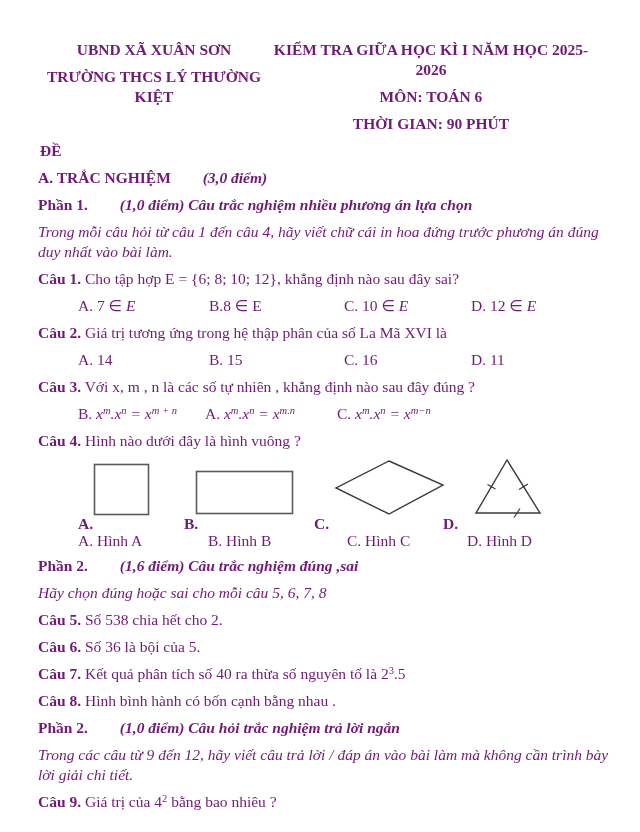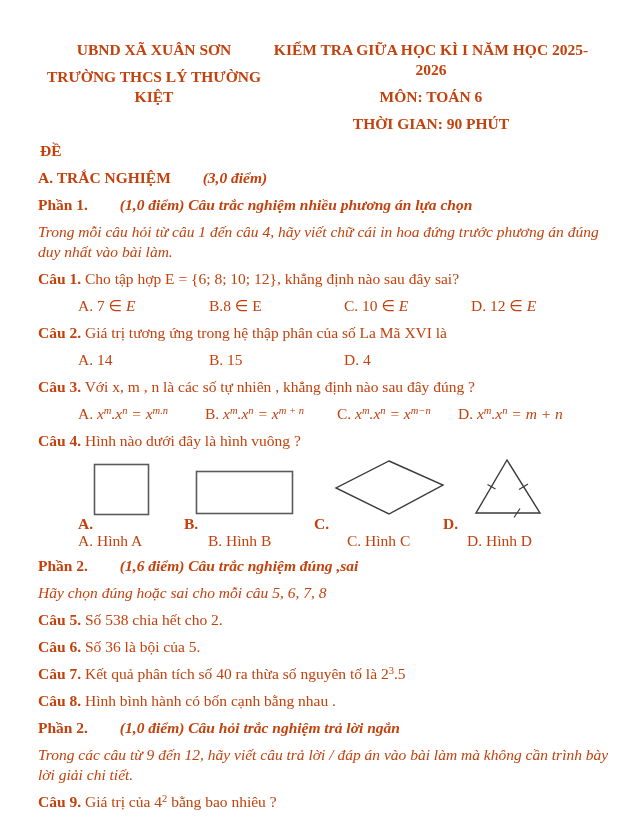--- a/index.html
+++ b/index.html
@@ -1,19 +1,19 @@
 <!DOCTYPE html>
 <html><head>
 <meta charset="utf-8">
 <style>
   html,body { margin:0; padding:0; background:#e8e8e8; }
   .page {
     width:640px; height:832px; margin:0 auto; background:#ffffff;
     box-sizing:border-box; padding:40px 30px 0 38px; overflow:hidden;
-    font-family:"Liberation Serif", serif; font-size:15.5px; color:#c2410c;
+    font-family:"Liberation Serif", serif; font-size:15.5px; color:#701a75;
   }
   p { margin:0 0 7px 0; line-height:20px; }
   .hdr { display:flex; }
   .hdr-left  { width:232px; text-align:center; }
   .hdr-right { width:322px; text-align:center; }
   .b  { font-weight:bold; }
   .bi { font-weight:bold; font-style:italic;padding-left:28px; }
   .it { font-style:italic; }
   .de { padding-left:2px; }
   .opts { display:grid; grid-template-columns:131px 135px 127px auto; padding-left:40px; }
@@ -55,29 +55,29 @@
     <span>A. 7 ∈ <i>E</i></span>
     <span>B.8 ∈ E</span>
     <span>C. 10 ∈ <i>E</i></span>
     <span>D. 12 ∈ <i>E</i></span>
   </p>
 
   <p><span class="b">Câu 2.</span><span> Giá trị tương ứng trong hệ thập phân của số La Mã XVI là</span></p>
   <p class="opts">
     <span>A. 14</span>
     <span>B. 15</span>
-    <span>D. 4</span>
+    <span>C. 16</span>
+    <span>D. 11</span>
   </p>
 
   <p><span class="b">Câu 3.</span><span> Với x, m , n là các số tự nhiên , khẳng định nào sau đây đúng ?</span></p>
   <p class="opts-q3">
+    <span><span>B. </span><span class="math">x<sup>m</sup>.x<sup>n</sup> = x<sup>m + n</sup></span></span>
     <span><span>A. </span><span class="math">x<sup>m</sup>.x<sup>n</sup> = x<sup>m.n</sup></span></span>
-    <span><span>B. </span><span class="math">x<sup>m</sup>.x<sup>n</sup> = x<sup>m + n</sup></span></span>
     <span><span>C. </span><span class="math">x<sup>m</sup>.x<sup>n</sup> = x<sup>m−n</sup></span></span>
-    <span><span>D. </span><span class="math">x<sup>m</sup>.x<sup>n</sup> = m + n</span></span>
   </p>
 
   <p><span class="b">Câu 4.</span><span> Hình nào dưới đây là hình vuông ?</span></p>
 
   <div class="figures">
     <svg style="left:55px; top:5px;" width="58" height="54" viewBox="0 0 58 54">
       <rect x="1.5" y="1.5" width="54" height="50" fill="none" stroke="#5a5a5a" stroke-width="1.6"></rect>
     </svg>
     <svg style="left:157px; top:12px;" width="100" height="46" viewBox="0 0 100 46">
       <rect x="1.5" y="1.5" width="96" height="42" fill="none" stroke="#5a5a5a" stroke-width="1.6"></rect>

